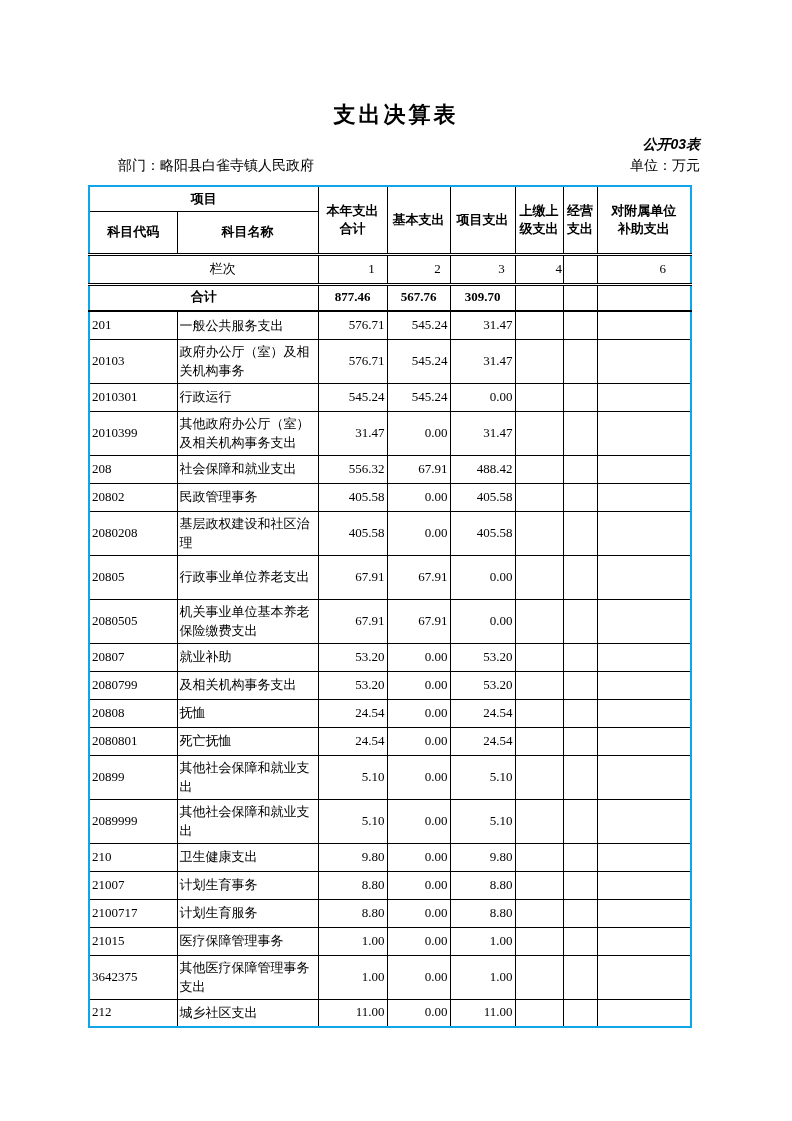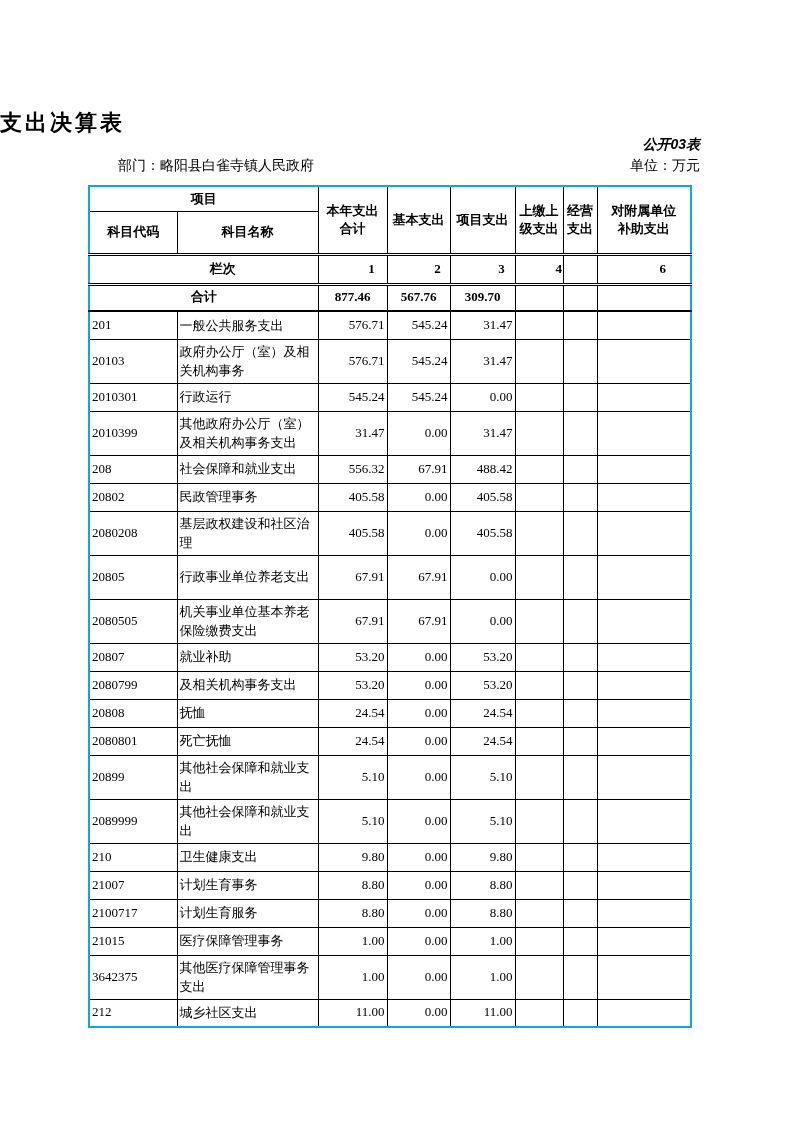--- a/index.html
+++ b/index.html
@@ -5,22 +5,22 @@
   html,body { margin:0; padding:0; background:#ffffff; }
   .sheet {
     position:relative;
     width:792px; height:1121px;
     background:#ffffff;
     color:#000;
     font-family:"Liberation Serif","DejaVu Serif",serif;
     overflow:hidden;
   }
   .doc-title {
-    position:absolute; top:108px; left:0; width:100%;
-    text-align:left;
+    position:absolute; top:100px; left:0; width:100%;
+    text-align:center;
     font-size:22px; font-weight:bold; letter-spacing:3px;
     font-family:"Liberation Serif","DejaVu Serif",serif;
   }
   .table-label {
     position:absolute; top:136px; right:92px;
     font-size:14px; font-weight:bold;
     font-family:"Liberation Sans","DejaVu Sans",sans-serif;
     font-style:italic;
   }
   .meta-line {
@@ -47,21 +47,21 @@
     font-weight:bold; text-align:center;
     white-space:pre-line; line-height:1.35;
     font-family:"Liberation Sans","DejaVu Sans",sans-serif;
   }
   td.bl2 { border-left:2px solid #000; }
   tr.hrow-a { height:25px; }
   tr.hrow-b { height:43px; }
   tr.lanci-row { height:30px; }
   tr.lanci-row td {
     border-top:3px double #000; border-bottom:3px double #000;
-    font-weight:bold; text-align:center;padding-left:40px;
+    font-weight:normal; text-align:center;padding-left:40px;
   }
   tr.total-row { height:27px; }
   tr.total-row td {
     border-bottom:2px solid #000;
     font-weight:bold; text-align:center;
   }
   tr.total-row td.lbl { font-family:"Liberation Sans","DejaVu Sans",sans-serif; }
   tr.short { height:28px; }
   tr.tall  { height:44px; }
   td.code { text-align:left; padding-left:3px; }

